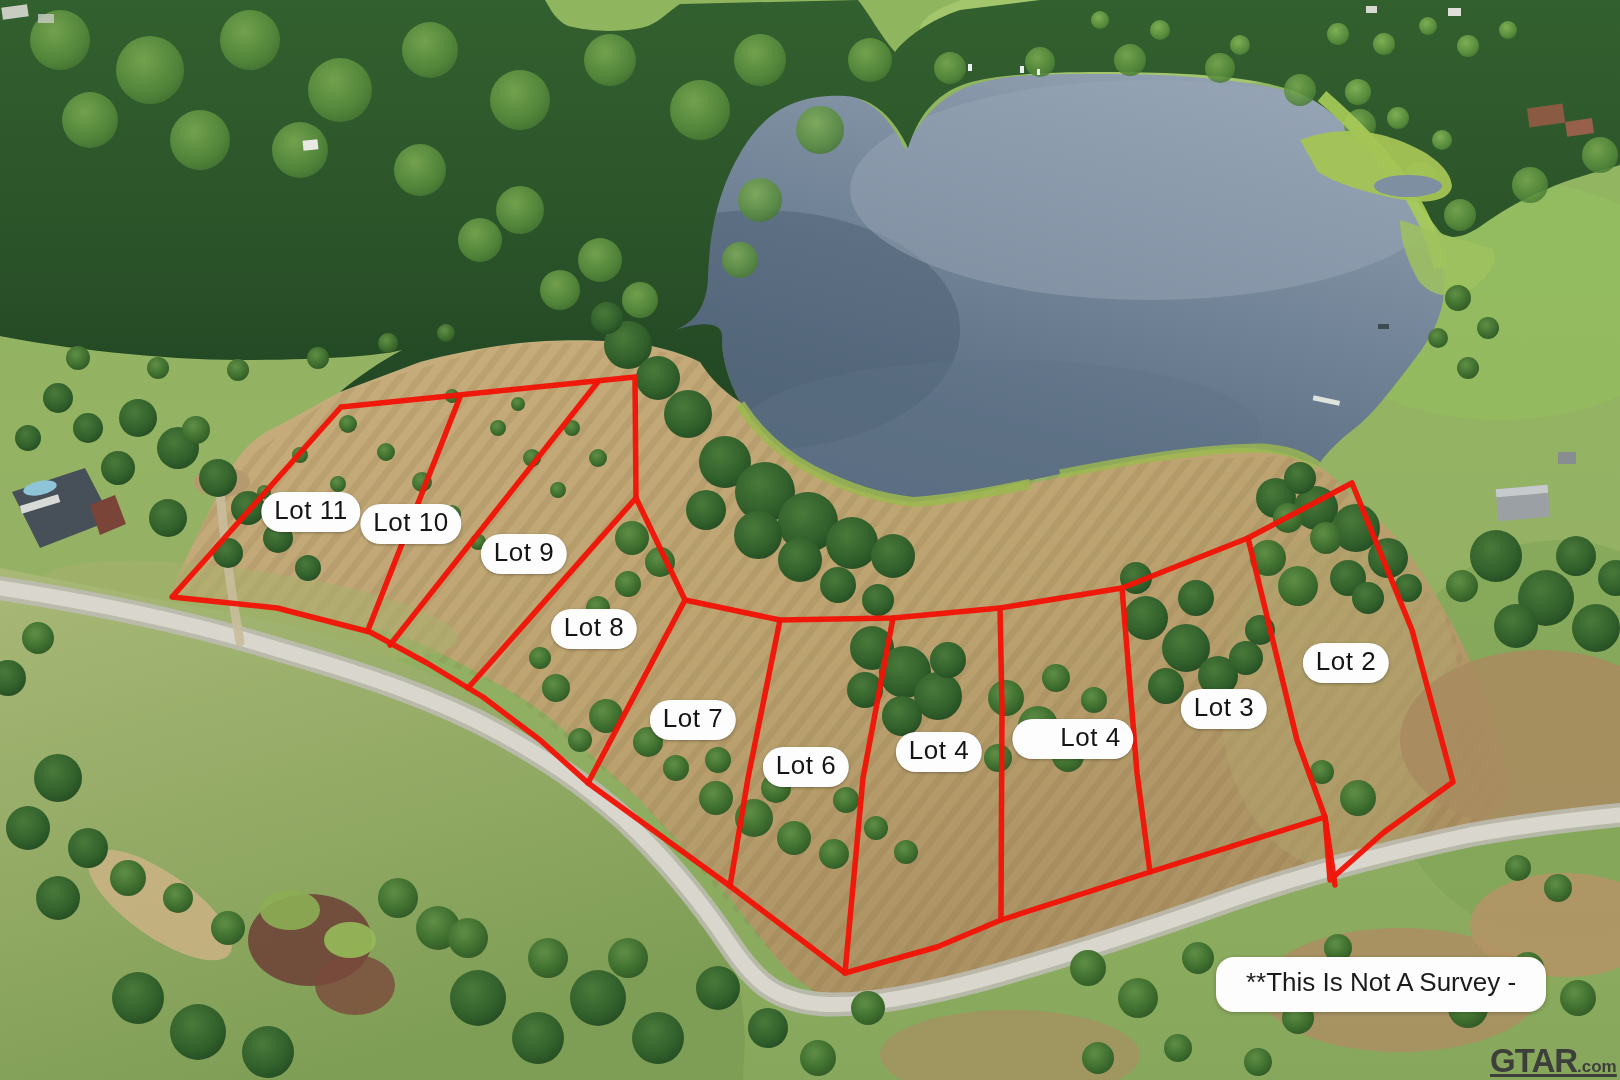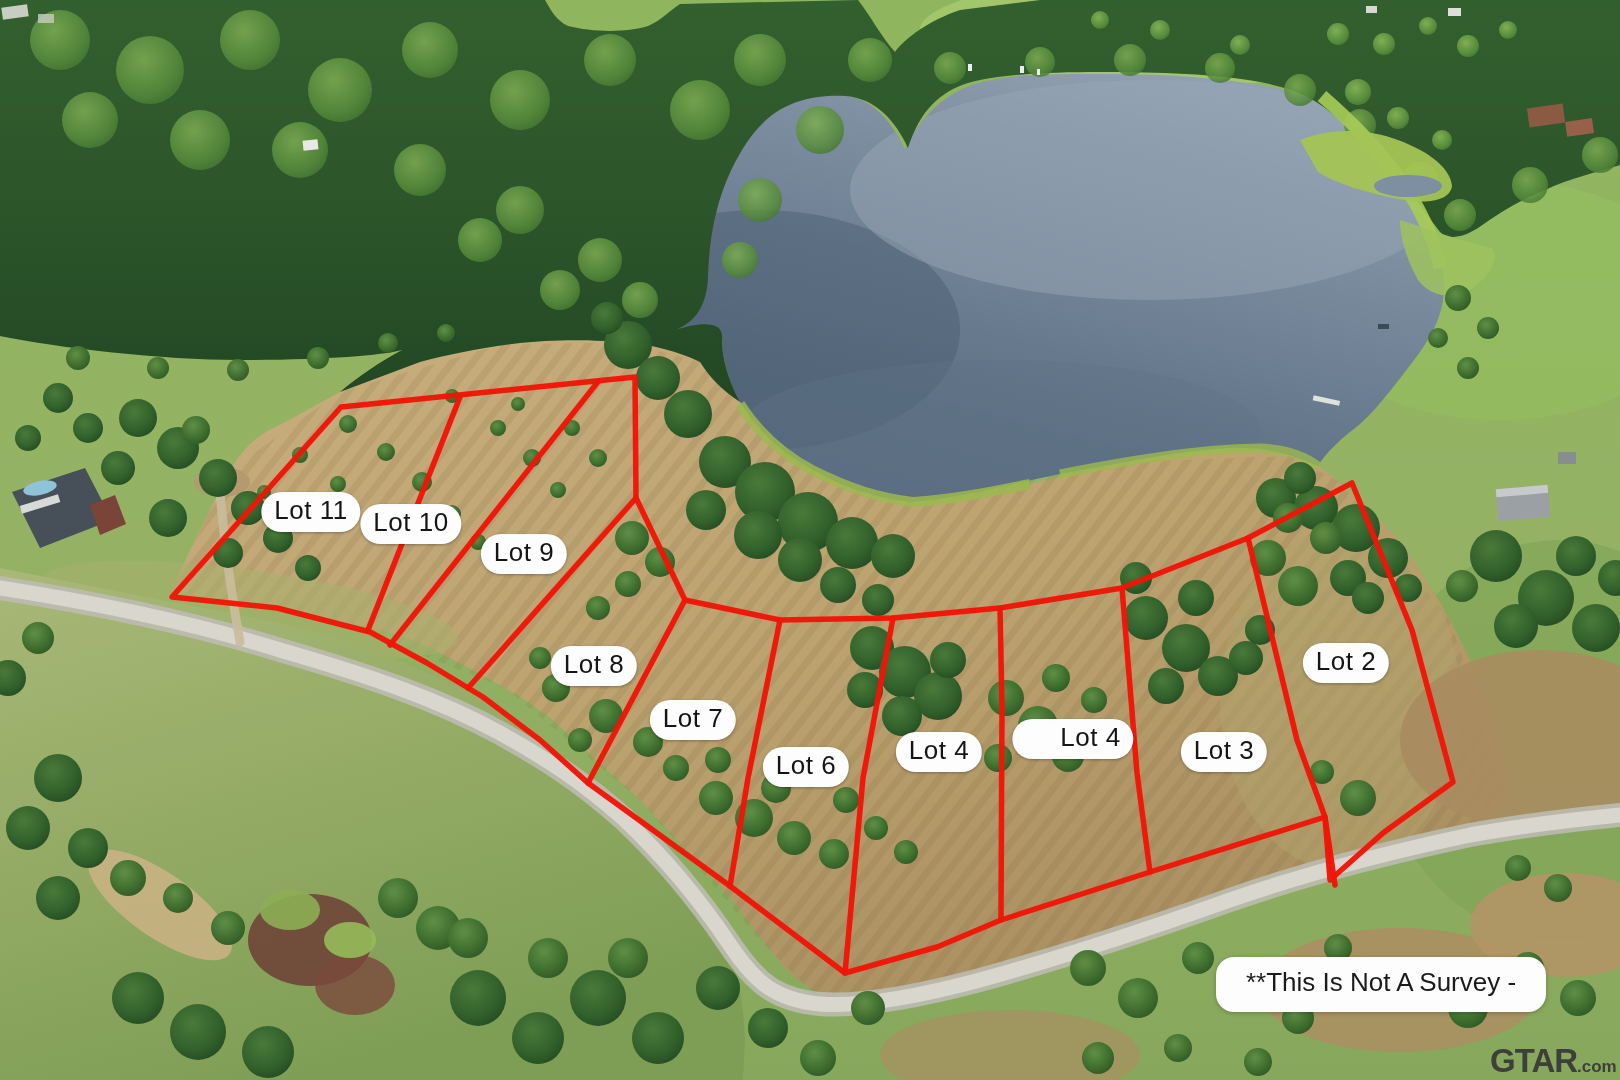--- a/index.html
+++ b/index.html
@@ -11,21 +11,21 @@
   #labels-layer{position:absolute;left:0;top:0;width:100%;height:100%;pointer-events:none;}
   .lot-chip{position:absolute;transform:translate(-50%,-50%);
       background:#fdfdfd;color:#151515;font-size:26px;font-weight:500;letter-spacing:.5px;
       padding:3px 13px 6px;border-radius:20px;box-shadow:0 1px 3px rgba(0,0,0,.3);
       white-space:nowrap;}
   #disclaimer{position:absolute;left:1216px;top:957px;width:330px;box-sizing:border-box;
       background:#fdfdfd;color:#1b1b1b;border-radius:18px;padding:8px 14px 12px;
       text-align:center;font-size:26px;font-weight:500;line-height:35px;
       box-shadow:0 1px 4px rgba(0,0,0,.25);}
   #watermark{position:absolute;left:1490px;top:1042px;color:#3a3a3a;opacity:.95;
-      font-weight:800;font-size:33px;letter-spacing:-1px;white-space:nowrap;}
+      font-weight:800;font-size:33px;letter-spacing:-1px;white-space:nowrap;text-decoration:underline;}
   #watermark .suffix{font-size:17px;font-weight:700;letter-spacing:0;}
 </style>
 </head>
 <body>
 
 <div id="stage">
 
 <svg id="scene" width="1620" height="1080" viewBox="0 0 1620 1080">
   <defs>
     <linearGradient id="gGrass" x1="0" y1="0" x2="0" y2="1">
@@ -404,26 +404,26 @@
         <polyline points="1000,608 1002,707 1001,920"></polyline>
         <polyline points="1122,588 1137,773 1150,872"></polyline>
         <polyline points="1248,538 1297,740 1325,817 1335,885"></polyline>
       </g>
 </svg>
 
 <div id="labels-layer">
       <div class="lot-chip" style="left: 311px; top: 512px;">Lot 11</div>
       <div class="lot-chip" style="left: 411px; top: 524px;">Lot 10</div>
       <div class="lot-chip" style="left: 524px; top: 554px;">Lot 9</div>
-      <div class="lot-chip" style="left: 594px; top: 666px;">Lot 8</div>
+      <div class="lot-chip" style="left: 594px; top: 629px;">Lot 8</div>
       <div class="lot-chip" style="left: 693px; top: 720px;">Lot 7</div>
       <div class="lot-chip" style="left: 806px; top: 767px;">Lot 6</div>
       <div class="lot-chip" style="left: 939px; top: 752px;">Lot 4</div>
       <div class="lot-chip" style="left: 1073px; top: 739px; padding-left: 48px;">Lot 4</div>
-      <div class="lot-chip" style="left: 1224px; top: 709px; margin-top: 43px;">Lot 3</div>
+      <div class="lot-chip" style="left: 1224px; top: 709px;">Lot 3</div>
       <div class="lot-chip" style="left: 1346px; top: 663px;">Lot 2</div>
     </div>
 
 <div id="disclaimer">
   <span>**This Is Not A Survey -</span><br>
 </div>
 
 <div id="watermark"><span>GTAR</span><span class="suffix">.com</span></div>
 
 </div>

